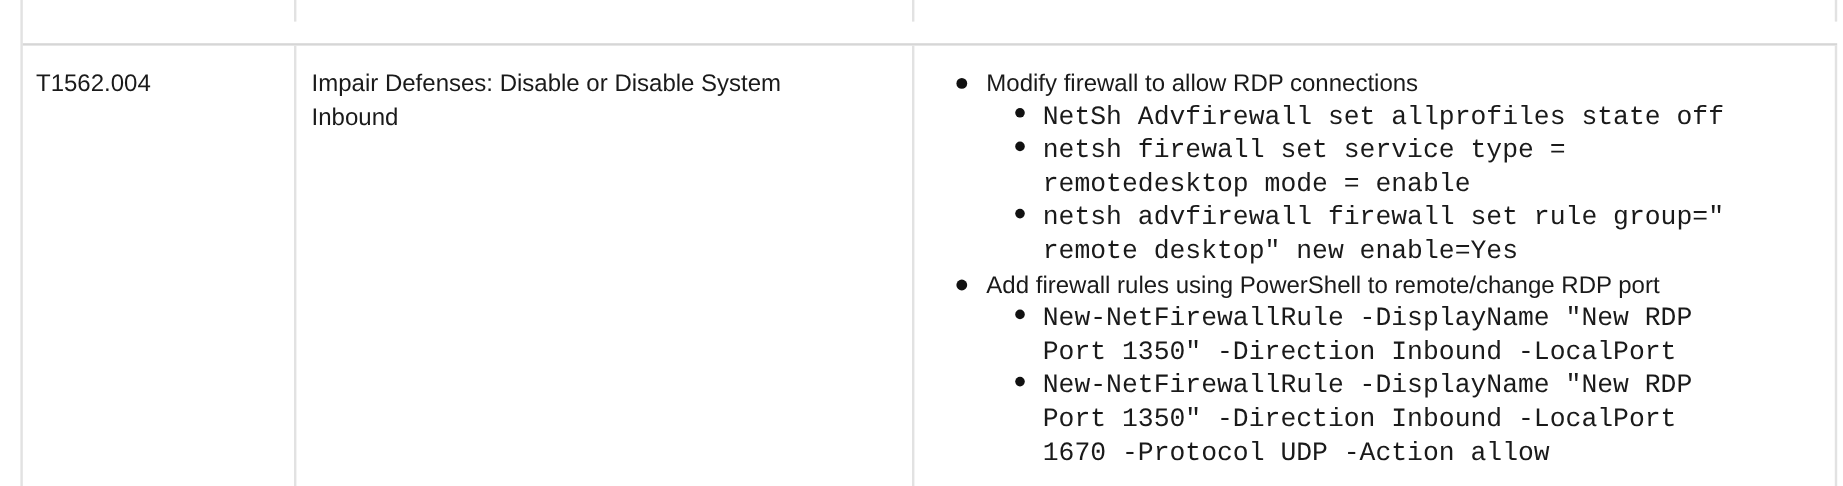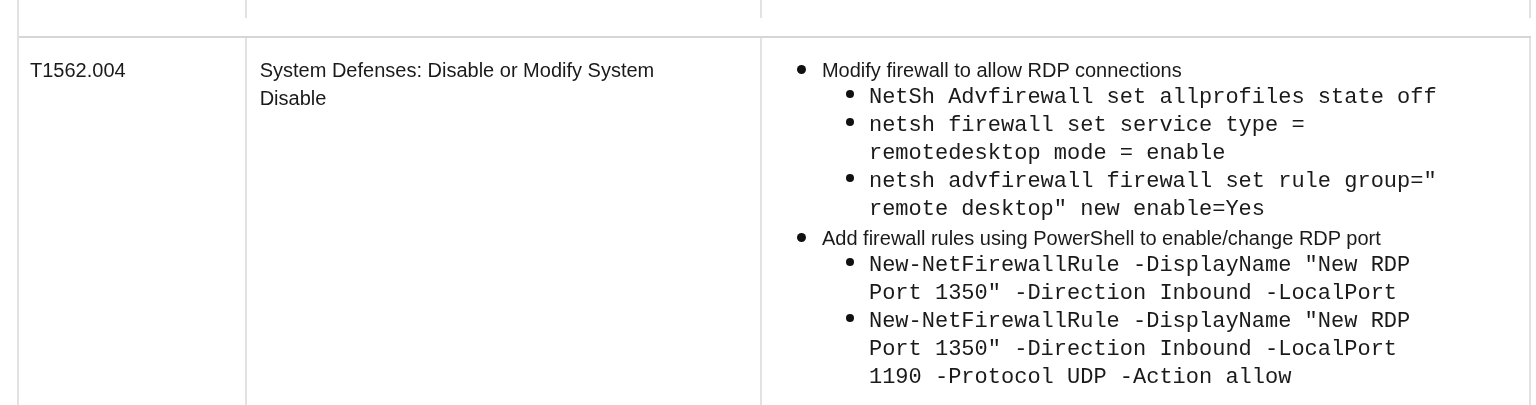--- a/index.html
+++ b/index.html
@@ -99,22 +99,22 @@
     <div class="cell c3"></div>
   </div>
 
   <div class="row main">
 
     <div class="cell c1">
       <div class="txt">T1562.004</div>
     </div>
 
     <div class="cell c2">
-      <div class="txt">System Defenses: Disable or Modify System</div>
-      <div class="txt">Disable</div>
+      <div class="txt">Impair Defenses: Disable or Disable System</div>
+      <div class="txt">Inbound</div>
     </div>
 
     <div class="cell c3">
       <ul class="plist">
 
         <li class="p1">
           <span class="dot"></span>
           <div class="plabel">Modify firewall to allow RDP connections</div>
         </li>
 
@@ -130,33 +130,33 @@
         </li>
 
         <li class="p2">
           <span class="dot"></span>
           <div class="cline">netsh advfirewall firewall set rule group="</div>
           <div class="cline">remote desktop" new enable=Yes</div>
         </li>
 
         <li class="p1">
           <span class="dot"></span>
-          <div class="plabel">Add firewall rules using PowerShell to enable/change RDP port</div>
+          <div class="plabel">Add firewall rules using PowerShell to remote/change RDP port</div>
         </li>
 
         <li class="p2">
           <span class="dot"></span>
           <div class="cline">New-NetFirewallRule -DisplayName "New RDP</div>
           <div class="cline">Port 1350" -Direction Inbound -LocalPort</div>
         </li>
 
         <li class="p2">
           <span class="dot"></span>
           <div class="cline">New-NetFirewallRule -DisplayName "New RDP</div>
           <div class="cline">Port 1350" -Direction Inbound -LocalPort</div>
-          <div class="cline">1190 -Protocol UDP -Action allow</div>
+          <div class="cline">1670 -Protocol UDP -Action allow</div>
         </li>
 
       </ul>
     </div>
 
   </div>
 </div>
 
 </body></html>

